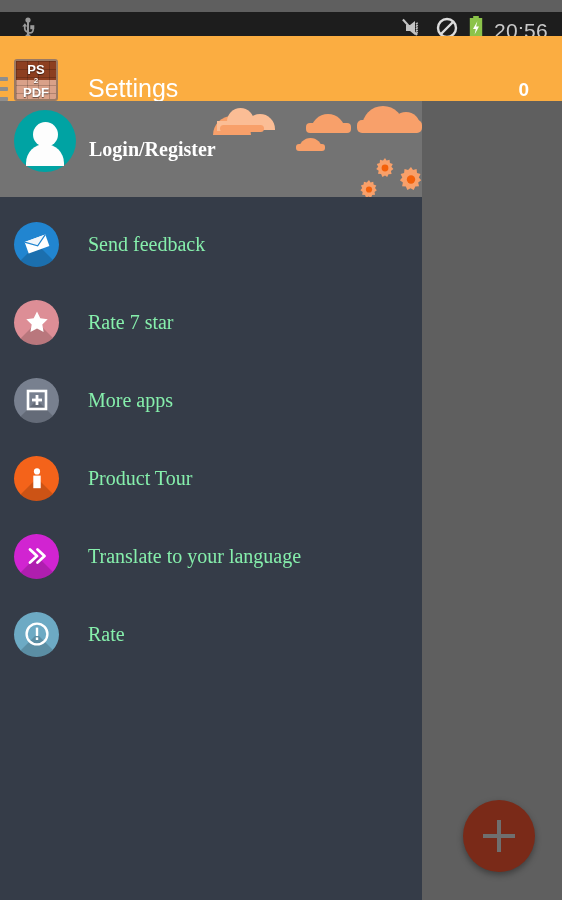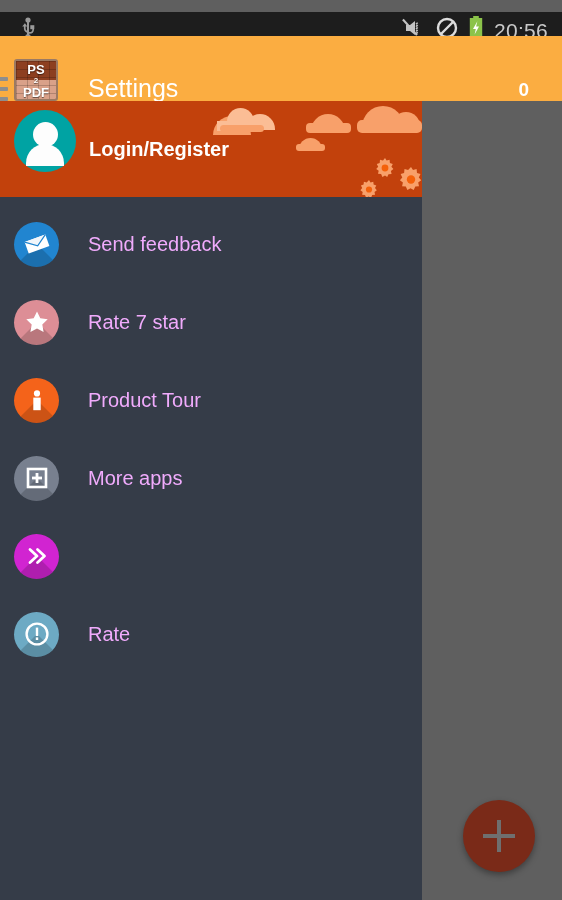--- a/index.html
+++ b/index.html
@@ -54,21 +54,21 @@
   .appicon .t-pdf{ font-size:13px; margin-bottom:2px; }
   .ab-title{ color:#ffffff; font-size:25px; margin-left:30px; line-height:1; }
   .ab-count{ margin-left:auto; color:#ffffff; font-size:19px; font-weight:bold; padding-right:33px; }
 
   
   .drawer{
     position:absolute; left:0; top:101px; width:422px; height:799px;
     background:#353c48;
   }
   .drawer-header{
-    position:relative; width:422px; height:96px; background:#c2410c; overflow:hidden;
+    position:relative; width:422px; height:96px; background:#737373; overflow:hidden;font-family:Liberation Serif, serif;
   }
   .cloud{ position:absolute; background:#f8a06a; border-radius:50px; }
   .gear{ position:absolute; }
   .avatar{
     position:absolute; left:14px; top:9px; width:62px; height:62px;
     border-radius:50%; background:#00a3a3; z-index:4;
     display:flex; align-items:center; justify-content:center;
   }
   .avatar .head{ position:absolute; top:12px; width:25px; height:25px; border-radius:50%; background:#fdfdfd; }
   .avatar .body{ position:absolute; top:34px; width:38px; height:22px; border-radius:19px 19px 0 0; background:#fdfdfd; }
@@ -83,21 +83,21 @@
   }
   .mi-icon{
     position:relative; width:45px; height:45px; border-radius:50%; overflow:hidden; flex:0 0 45px;
     display:flex; align-items:center; justify-content:center;
   }
   .mi-icon .shadow{
     position:absolute; left:50%; top:50%; width:90px; height:90px;
     background:rgba(0,0,0,.16); transform-origin:0 0; transform:rotate(45deg);
   }
   .mi-glyph{ position:relative; z-index:2; display:flex; align-items:center; justify-content:center; width:100%; height:100%; }
-  .mi-label{ margin-left:29px; color:#f0abfc; font-size:20px; line-height:1; }
+  .mi-label{ margin-left:29px; color:#86efac; font-size:20px; line-height:1;font-family:Liberation Serif, serif; }
 
   
   .fab{
     position:absolute; left:463px; top:800px; width:72px; height:72px; border-radius:50%;
     background:#7a2a18; box-shadow:0 3px 6px rgba(0,0,0,.35);
     display:flex; align-items:center; justify-content:center;
   }
   .fab .pv{ position:absolute; width:4px; height:32px; background:#6f6f6f; }
   .fab .ph{ position:absolute; width:32px; height:4px; background:#6f6f6f; }
 </style>
@@ -238,58 +238,59 @@
           <span class="mi-glyph">
             <svg width="28" height="28" viewBox="0 0 28 28">
               <path d="M14 3.5l3.3 6.8 7.4 1-5.4 5.2 1.3 7.4L14 20.4 7.4 23.9l1.3-7.4-5.4-5.2 7.4-1z" fill="#ffffff"></path>
             </svg>
           </span>
         </div>
         <div class="mi-label">Rate 7 star</div>
       </div>
 
       <div class="menu-item">
-        <div class="mi-icon" style="background:#f4631a;">
-          <span class="shadow"></span>
-          <span class="mi-glyph">
-            <svg width="28" height="28" viewBox="0 0 28 28">
-              <circle cx="14" cy="7.4" r="3.1" fill="#ffffff"></circle>
-              <rect x="10.3" y="11.6" width="7.4" height="12.6" fill="#ffffff"></rect>
-            </svg>
-          </span>
-        </div>
-        <div class="mi-label">Product Tour</div>
-      </div>
-
-      <div class="menu-item">
         <div class="mi-icon" style="background:#78808f;">
           <span class="shadow"></span>
           <span class="mi-glyph">
             <svg width="28" height="28" viewBox="0 0 28 28">
               <rect x="5" y="5" width="18" height="18" fill="none" stroke="#ffffff" stroke-width="2.6"></rect>
               <rect x="12.6" y="9" width="2.8" height="10" fill="#ffffff"></rect>
               <rect x="9" y="12.6" width="10" height="2.8" fill="#ffffff"></rect>
             </svg>
           </span>
         </div>
         <div class="mi-label">More apps</div>
+      </div>
+
+      <div class="menu-item">
+        <div class="mi-icon" style="background:#f4631a;">
+          <span class="shadow"></span>
+          <span class="mi-glyph">
+            <svg width="28" height="28" viewBox="0 0 28 28">
+              <circle cx="14" cy="7.4" r="3.1" fill="#ffffff"></circle>
+              <rect x="10.3" y="11.6" width="7.4" height="12.6" fill="#ffffff"></rect>
+            </svg>
+          </span>
+        </div>
+        <div class="mi-label">Product Tour</div>
       </div>
 
       <div class="menu-item">
         <div class="mi-icon" style="background:#d124d1;">
           <span class="shadow"></span>
           <span class="mi-glyph">
             <svg width="28" height="28" viewBox="0 0 28 28">
               <g fill="none" stroke="#ffffff" stroke-width="2.8" stroke-linecap="round" stroke-linejoin="round">
                 <polyline points="7,7.5 14,14 7,20.5"></polyline>
                 <polyline points="14.5,7.5 21.5,14 14.5,20.5"></polyline>
               </g>
             </svg>
           </span>
         </div>
+        <div class="mi-label">Translate to your language</div>
       </div>
 
       <div class="menu-item">
         <div class="mi-icon" style="background:#6daac4;">
           <span class="shadow"></span>
           <span class="mi-glyph">
             <svg width="28" height="28" viewBox="0 0 28 28">
               <circle cx="14" cy="14" r="10.4" fill="none" stroke="#ffffff" stroke-width="2.4"></circle>
               <rect x="12.8" y="7.6" width="2.4" height="8.4" fill="#ffffff"></rect>
               <rect x="12.8" y="17.4" width="2.4" height="2.6" fill="#ffffff"></rect>

